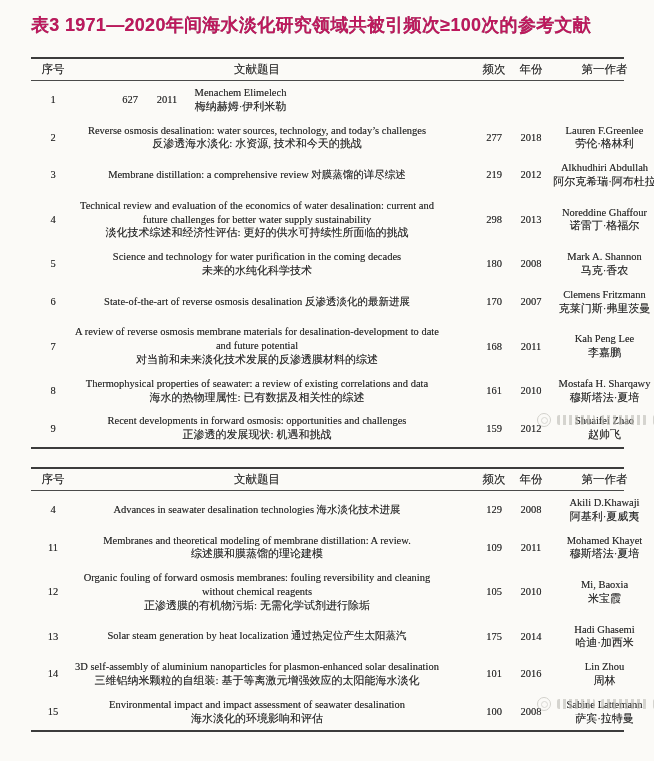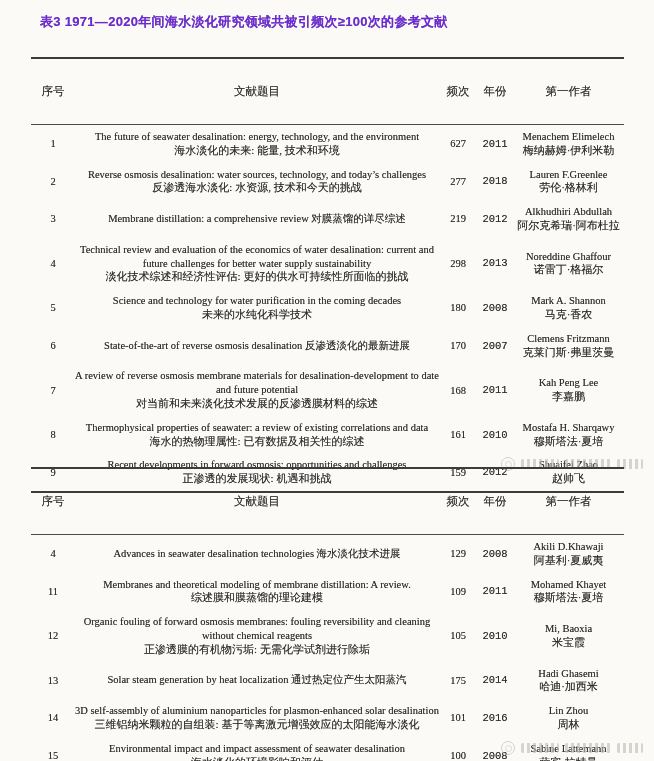--- a/index.html
+++ b/index.html
@@ -5,50 +5,50 @@
   html,body{margin:0;padding:0;}
   .page{
     position:relative;
     width:654px;height:761px;
     background:#fbfaf7;
     font-family:"Liberation Serif","DejaVu Serif",serif;
     color:#2c2c2c;
     overflow:hidden;
   }
   .page-title{
-    position:absolute;left:40px;top:13px;
+    position:absolute;left:31px;top:13px;
     font-family:"Liberation Sans","DejaVu Sans",sans-serif;
-    font-weight:600;font-size:13px;color:#6d28d9;
+    font-weight:600;font-size:18px;color:#be185d;
     letter-spacing:.3px;
     text-shadow:0 0 .4px rgba(62,62,62,.55);
   }
   .ref-table{
     position:absolute;left:31px;width:593px;
     border-top:2px solid #3c3c3c;
     border-bottom:2px solid #3c3c3c;
     text-shadow:0 0 .35px rgba(48,48,48,.6);
   }
   .t1{top:57px;}
   .t2{top:467px;}
   .thead{
     display:flex;align-items:center;
-    padding:25px 0;
+    padding:3px 0;
     border-bottom:1px solid #4a4a4a;
     font-size:11.5px;color:#303030;
   }
   .trow{
     display:flex;align-items:center;
     padding:5px 0;
     font-size:10.5px;
   }
   .c{text-align:center;}
   .c.num{width:44px;flex:none;}
   .c.title{width:364px;flex:none;line-height:13.8px;}
-  .c.freq{width:38px;flex:none;}
-  .c.year{width:36px;flex:none;font-family:Liberation Mono, monospace;}
+  .c.freq{width:38px;flex:none;margin-left:36px;}
+  .c.year{width:36px;flex:none;}
   .c.author{width:111px;flex:none;line-height:13.8px;position:relative;}
   .zh{font-size:11px;}
   
   .wm{
     position:absolute;left:-14px;top:-3px;width:150px;height:20px;
     opacity:.6;filter:blur(.7px);pointer-events:none;
   }
   .wm .ring{
     position:absolute;left:2px;top:2px;width:14px;height:14px;
     border:1.6px solid #b7b6af;border-radius:50%;
@@ -77,24 +77,20 @@
     <div class="thead">
       <div class="c num">序号</div>
       <div class="c title">文献题目</div>
       <div class="c freq">频次</div>
       <div class="c year">年份</div>
       <div class="c author">第一作者</div>
     </div>
 
     <div class="trow">
       <div class="c num">1</div>
-      <div class="c title">
-        <div class="en">The future of seawater desalination: energy, technology, and the environment</div>
-        <div class="zh">海水淡化的未来: 能量, 技术和环境</div>
-      </div>
       <div class="c freq">627</div>
       <div class="c year">2011</div>
       <div class="c author">
         <div class="en">Menachem Elimelech</div>
         <div class="zh">梅纳赫姆·伊利米勒</div>
       </div>
     </div>
 
     <div class="trow">
       <div class="c num">2</div>

